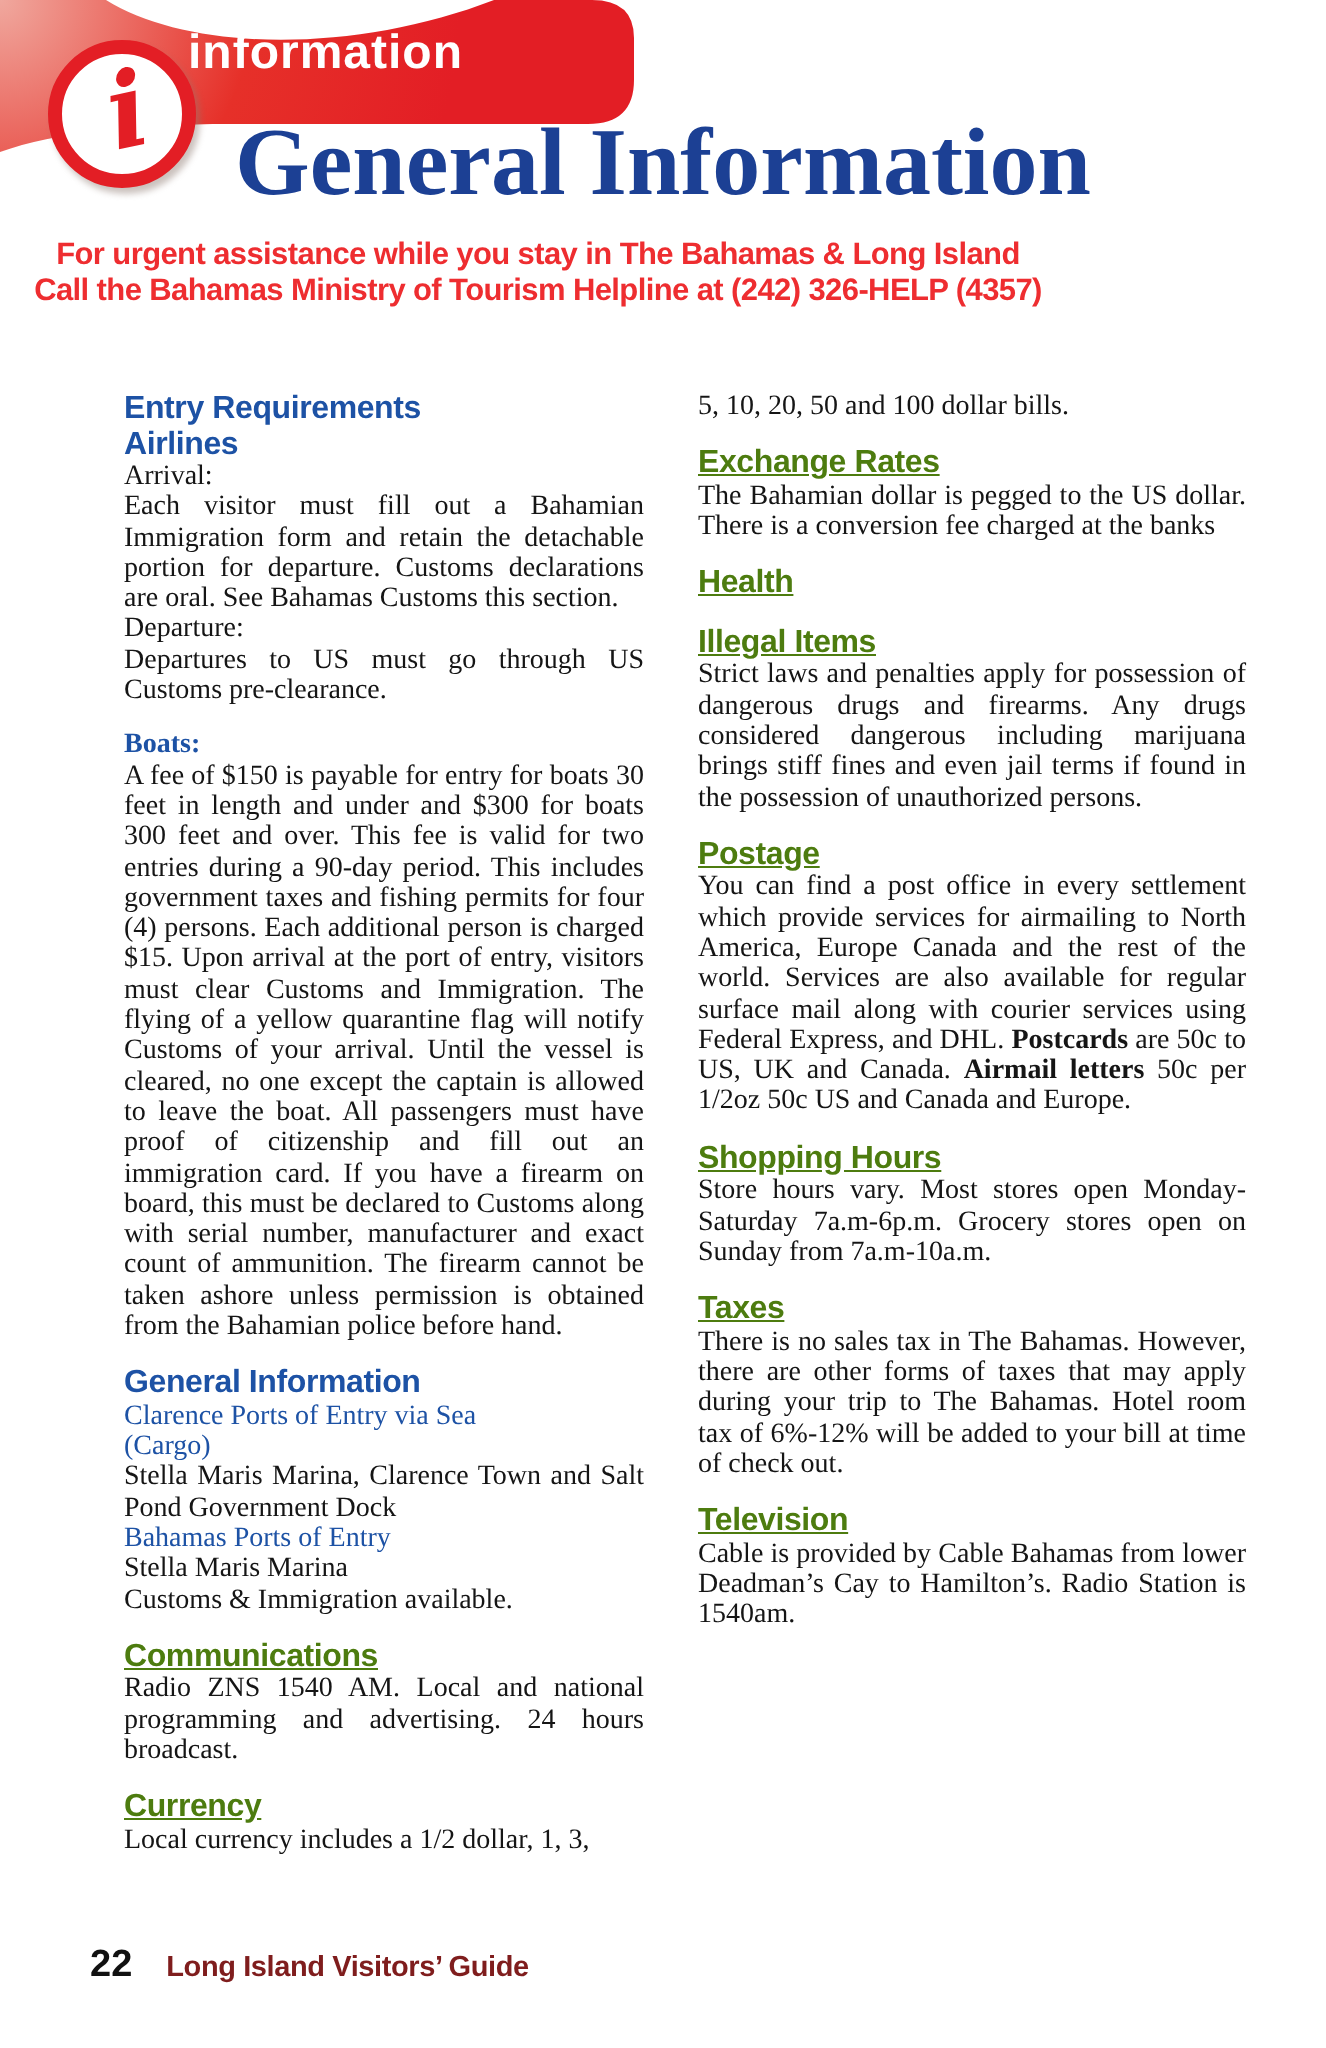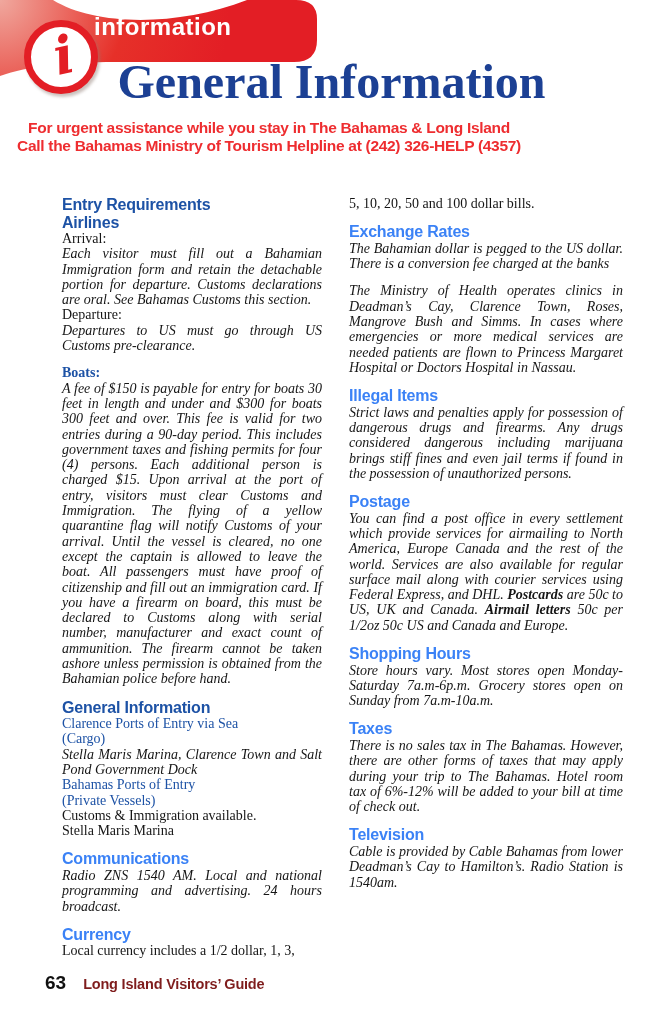--- a/index.html
+++ b/index.html
@@ -29,26 +29,26 @@
   .columns{
     position:absolute;top:172px;left:62px;width:572px;
     display:flex;align-items:flex-start;margin-top:24px;
   }
   .col-left{width:260px;flex:0 0 260px;}
   .divider{border-left:2px dotted #8f8f8f;margin:2px 14px 4px 11px;}
   .col-right{width:274px;flex:0 0 274px;}
   .p,.line,.sub-blue,.sub-blue-bold{
     font:14px/15.3px "Liberation Serif",serif;color:#151515;margin:0;
   }
-  .p{text-align:justify;font-style:italic;}
+  .p{text-align:justify;}
   .p b{font-weight:bold;}
   .sub-blue{color:var(--heading_blue,#1d52a5);}
   .sub-blue-bold{color:var(--heading_blue,#1d52a5);font-weight:bold;}
   .h-blue{font:bold 16px/17.5px "Liberation Sans",sans-serif;color:var(--heading_blue,#1d52a5);letter-spacing:-.2px;}
-  .h-black{font:bold 16px/17.5px "Liberation Sans",sans-serif;color:#3b82f6;letter-spacing:-.2px;}
+  .h-black{font:bold 16px/17.5px "Liberation Sans",sans-serif;color:#4d7c0f;letter-spacing:-.2px;text-decoration:underline;}
   .gap{height:12px;}
   
   .footer{
     position:absolute;top:972px;left:45px;display:flex;align-items:baseline;gap:17px;
   }
   .page-number{font:bold 19px "Liberation Sans",sans-serif;color:#111;}
   .guide-title{font:bold 14.5px "Liberation Sans",sans-serif;color:#7f1d1d;letter-spacing:-.2px;}
 </style>
 </head>
 <body>
@@ -87,54 +87,53 @@
         <div class="p">Departures to US must go through US Customs pre-clearance.</div>
         <div class="gap"></div>
         <div class="sub-blue-bold">Boats:</div>
         <div class="p">A fee of $150 is payable for entry for boats 30 feet in length and under and $300 for boats 300 feet and over. This fee is valid for two entries during a 90-day period. This includes government taxes and fishing permits for four (4) persons. Each additional person is charged $15. Upon arrival at the port of entry, visitors must clear Customs and Immigration. The flying of a yellow quarantine flag will notify Customs of your arrival. Until the vessel is cleared, no one except the captain is allowed to leave the boat. All passengers must have proof of citizenship and fill out an immigration card. If you have a firearm on board, this must be declared to Customs along with serial number, manufacturer and exact count of ammunition. The firearm cannot be taken ashore unless permission is obtained from the Bahamian police before hand.</div>
         <div class="gap"></div>
         <div class="h-blue">General Information</div>
         <div class="sub-blue">Clarence Ports of Entry via Sea</div>
         <div class="sub-blue">(Cargo)</div>
         <div class="p">Stella Maris Marina, Clarence Town and Salt Pond Government Dock</div>
         <div class="sub-blue">Bahamas Ports of Entry</div>
-        <div class="sub-blue">(Private Vessels)</div>
+        <div class="line">Stella Maris Marina</div>
         <div class="line">Customs &amp; Immigration available.</div>
-        <div class="line">Stella Maris Marina</div>
         <div class="gap"></div>
         <div class="h-black">Communications</div>
         <div class="p">Radio ZNS 1540 AM. Local and national programming and advertising. 24 hours broadcast.</div>
         <div class="gap"></div>
         <div class="h-black">Currency</div>
         <div class="line">Local currency includes a 1/2 dollar, 1, 3,</div>
       </div>
     <div class="divider"></div>
     <div class="col-right" id="col-right">
         <div class="line">5, 10, 20, 50 and 100 dollar bills.</div>
         <div class="gap"></div>
         <div class="h-black">Exchange Rates</div>
         <div class="p">The Bahamian dollar is pegged to the US dollar. There is a conversion fee charged at the banks</div>
         <div class="gap"></div>
-        <div class="p">The Ministry of Health operates clinics in Deadman’s Cay, Clarence Town, Roses, Mangrove Bush and Simms. In cases where emergencies or more medical services are needed patients are flown to Princess Margaret Hospital or Doctors Hospital in Nassau.</div>
+        <div class="h-black">Health</div>
         <div class="gap"></div>
         <div class="h-black">Illegal Items</div>
         <div class="p">Strict laws and penalties apply for possession of dangerous drugs and firearms. Any drugs considered dangerous including marijuana brings stiff fines and even jail terms if found in the possession of unauthorized persons.</div>
         <div class="gap"></div>
         <div class="h-black">Postage</div>
         <div class="p"><span>You can find a post office in every settlement which provide services for airmailing to North America, Europe Canada and the rest of the world. Services are also available for regular surface mail along with courier services using Federal Express, and DHL. </span><b>Postcards</b><span> are 50c to US, UK and Canada. </span><b>Airmail letters</b><span> 50c per 1/2oz 50c US and Canada and Europe.</span></div>
         <div class="gap"></div>
         <div class="h-black">Shopping Hours</div>
         <div class="p">Store hours vary. Most stores open Monday-Saturday 7a.m-6p.m. Grocery stores open on Sunday from 7a.m-10a.m.</div>
         <div class="gap"></div>
         <div class="h-black">Taxes</div>
         <div class="p">There is no sales tax in The Bahamas. However, there are other forms of taxes that may apply during your trip to The Bahamas. Hotel room tax of 6%-12% will be added to your bill at time of check out.</div>
         <div class="gap"></div>
         <div class="h-black">Television</div>
         <div class="p">Cable is provided by Cable Bahamas from lower Deadman’s Cay to Hamilton’s. Radio Station is 1540am.</div>
       </div>
   </div>
 
   <div class="footer">
-    <span class="page-number">63</span>
+    <span class="page-number">22</span>
     <span class="guide-title">Long Island Visitors’ Guide</span>
   </div>
 
 </div>
 
 </body></html>

